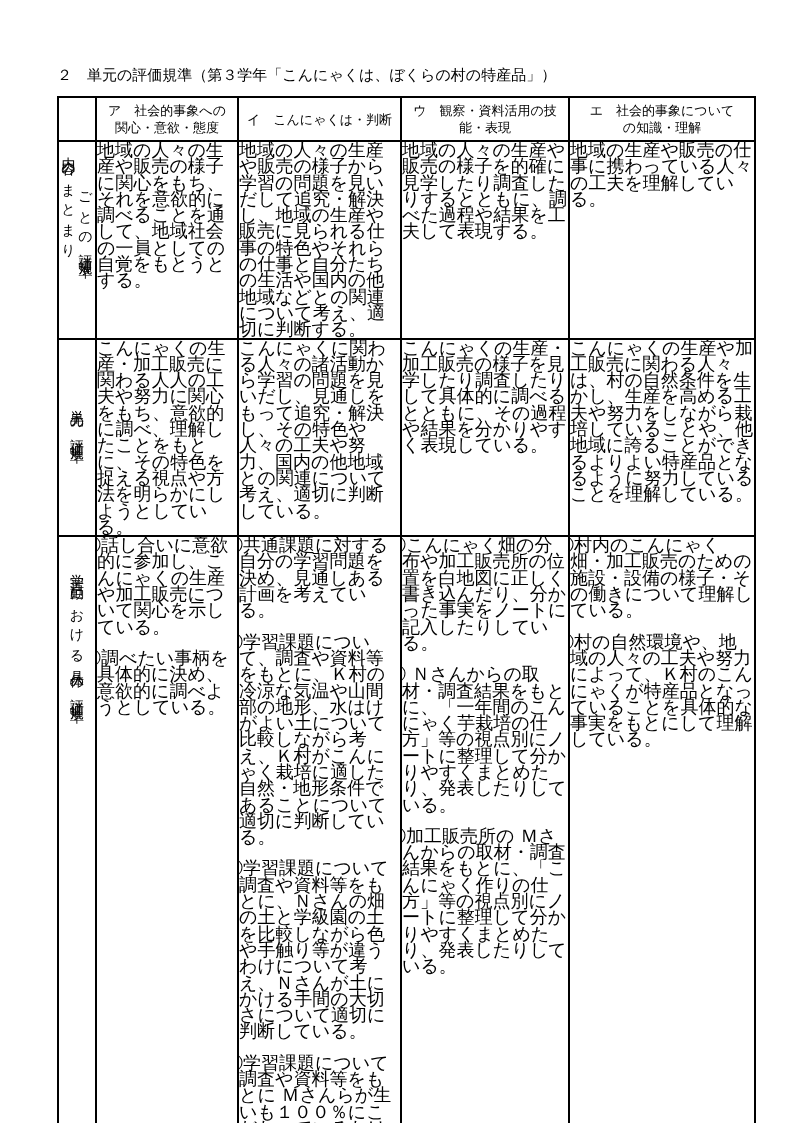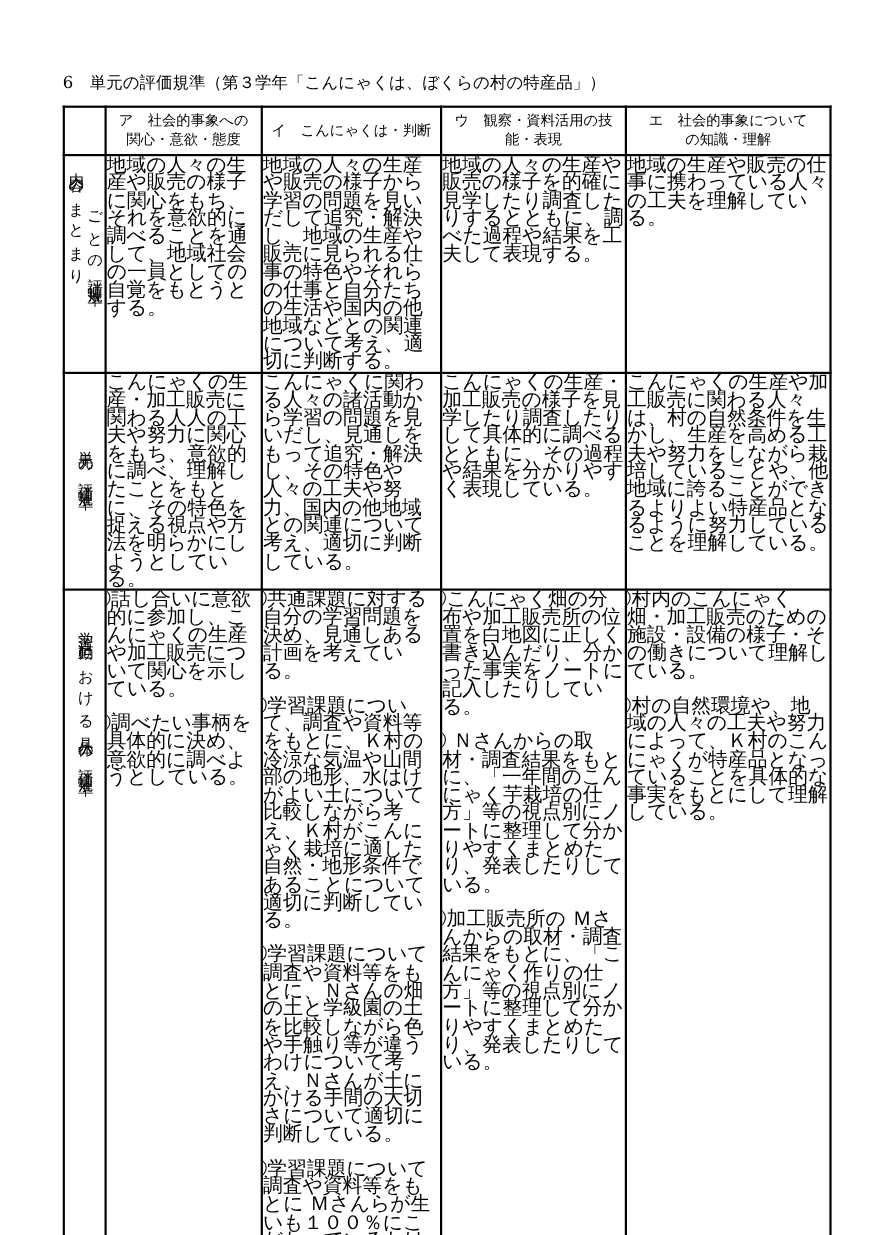--- a/index.html
+++ b/index.html
@@ -87,21 +87,21 @@
   .vwrap-r1 { height: 145px; padding-top: 4px; align-items: flex-start; }
   .vwrap-r1 .vtext + .vtext { margin-top: 36px; }
   .vwrap-r2 { height: 163px; align-items: center; }
   .vwrap-r3 { height: 542px; align-items: flex-start; padding-top: 26px; }
 </style>
 </head>
 <body>
 
 <div class="page">
 
-  <h1 class="doc-title">6　単元の評価規準（第３学年「こんにゃくは、ぼくらの村の特産品」）</h1>
+  <h1 class="doc-title">２　単元の評価規準（第３学年「こんにゃくは、ぼくらの村の特産品」）</h1>
 
   <table class="rubric">
     <colgroup>
       <col style="width:38px">
       <col style="width:142px">
       <col style="width:163px">
       <col style="width:168px">
       <col style="width:186px">
     </colgroup>
     <thead>

